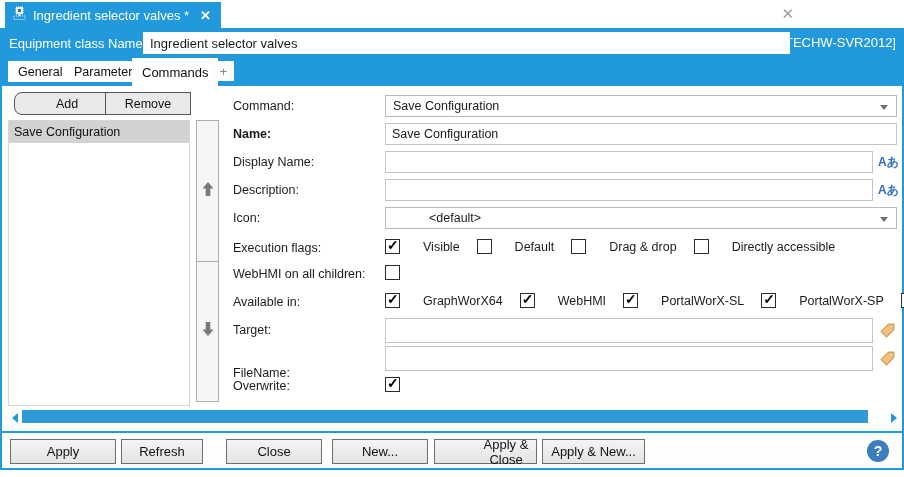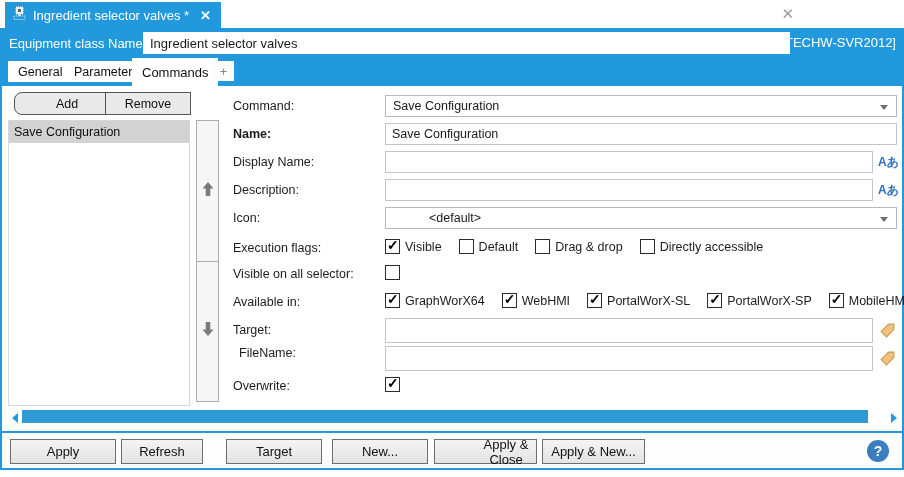--- a/index.html
+++ b/index.html
@@ -59,21 +59,21 @@
            font-size:12.5px; color:#1a1a1a; display:flex; align-items:center; padding:0 22px 0 7px; }
   .ddown .caret { position:absolute; right:8px; top:9px; width:0; height:0;
                   border-left:4px solid transparent; border-right:4px solid transparent;
                   border-top:5px solid #707070; }
   .ddown.icon-dd { padding-left:43px; }
 
   .loc-icon { position:absolute; left:876px; font-size:12px; font-weight:bold; color:#2f6fc1; }
   .tag-icon { position:absolute; left:877px; width:17px; height:17px; }
 
   .cbrow { position:absolute; left:383px; display:flex; align-items:center; }
-  .cb-group { display:flex; align-items:center; margin-right:17px; }
+  .cb-group { display:flex; align-items:center; margin-right:17px;gap:18px; }
   .cb { width:15px; height:15px; background:#fff; border:1px solid #2b2b2b; position:relative; flex:none; }
   .cb.checked::after { content:"✓"; position:absolute; left:1px; top:-3px; font-size:14px;
                        font-weight:bold; color:#000; }
   .cb-label { font-size:12.5px; color:#1c1c1c; margin-left:5px; white-space:nowrap; }
 
   
   .hscroll { position:absolute; left:2px; top:324px; width:898px; height:16px; background:#fff; }
   .hs-arrow { position:absolute; top:3px; width:0; height:0; }
   .hs-left  { left:8px;  border-top:5px solid transparent; border-bottom:5px solid transparent; border-right:6px solid #2299dc; }
   .hs-right { right:5px; border-top:5px solid transparent; border-bottom:5px solid transparent; border-left:6px solid #2299dc; }
@@ -185,21 +185,21 @@
       <span class="cb-group">
         <span class="cb"></span>
         <span class="cb-label">Drag &amp; drop</span>
       </span>
       <span class="cb-group">
         <span class="cb"></span>
         <span class="cb-label">Directly accessible</span>
       </span>
     </div>
 
-    <span class="lbl" style="top:181px;">Visible on all selector:</span>
+    <span class="lbl" style="top:181px;">WebHMI on all children:</span>
     <div class="cbrow" style="top:179px;">
       <span class="cb"></span>
     </div>
 
     <span class="lbl" style="top:209px;">Available in:</span>
     <div class="cbrow" style="top:207px;">
       <span class="cb-group">
         <span class="cb checked"></span>
         <span class="cb-label">GraphWorX64</span>
       </span>
@@ -223,21 +223,21 @@
 
     <span class="lbl" style="top:237px;">Target:</span>
     <input class="tbox short tall" style="top: 232px;" value="">
     <span class="tag-icon" style="top:236px;">
       <svg width="17" height="17" viewBox="0 0 16 16">
         <path d="M9 2 H14 V7 L7 14 L2 9 Z" fill="#f2c27e" stroke="#cf9a4e" stroke-width="1"></path>
         <circle cx="11.6" cy="4.4" r="1.3" fill="#ffffff" stroke="#cf9a4e" stroke-width="0.8"></circle>
       </svg>
     </span>
 
-    <span class="lbl" style="top:260px;margin-left:6px;">FileName:</span>
+    <span class="lbl" style="top:280px;">FileName:</span>
     <input class="tbox short tall" style="top: 260px;" value="">
     <span class="tag-icon" style="top:264px;">
       <svg width="17" height="17" viewBox="0 0 16 16">
         <path d="M9 2 H14 V7 L7 14 L2 9 Z" fill="#f2c27e" stroke="#cf9a4e" stroke-width="1"></path>
         <circle cx="11.6" cy="4.4" r="1.3" fill="#ffffff" stroke="#cf9a4e" stroke-width="0.8"></circle>
       </svg>
     </span>
 
     <span class="lbl" style="top:293px;">Overwrite:</span>
     <div class="cbrow" style="top:291px;">
@@ -247,20 +247,20 @@
     <div class="hscroll">
       <span class="hs-arrow hs-left"></span>
       <span class="hs-thumb"></span>
       <span class="hs-arrow hs-right"></span>
     </div>
   </div>
 
   <div class="footer">
     <button class="fbtn" style="left:8px;   width:106px;">Apply</button>
     <button class="fbtn" style="left:119px; width:82px;text-align:center;">Refresh</button>
-    <button class="fbtn" style="left:224px; width:96px;">Target</button>
+    <button class="fbtn" style="left:224px; width:96px;">Close</button>
     <button class="fbtn" style="left:330px; width:96px;">New...</button>
     <button class="fbtn" style="left:432px; width:103px;padding-left:41px;">Apply &amp; Close</button>
     <button class="fbtn" style="left:540px; width:103px;">Apply &amp; New...</button>
     <div class="help">?</div>
   </div>
 
 </div>
 
 </body></html>

